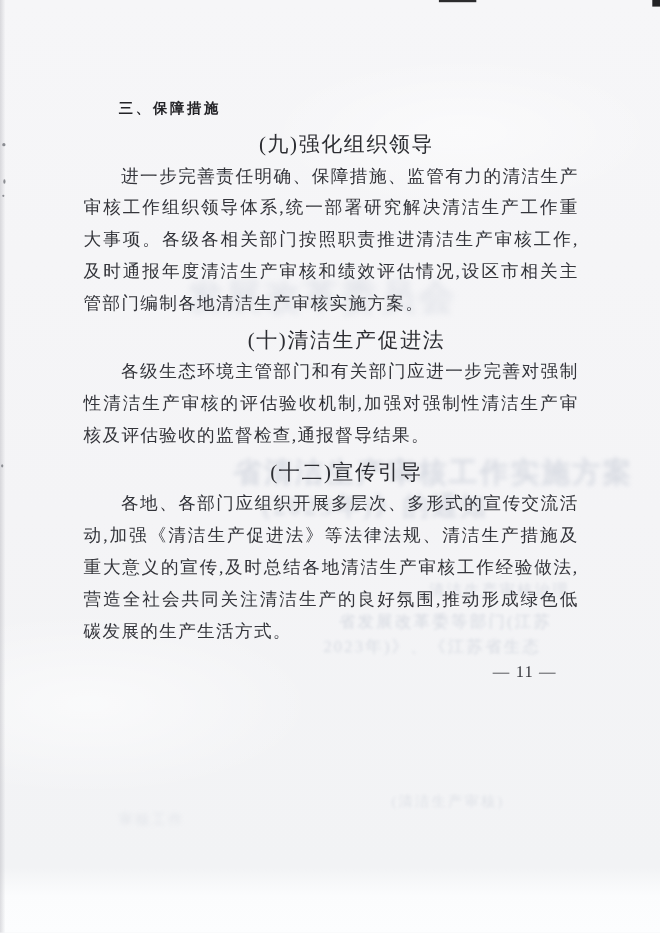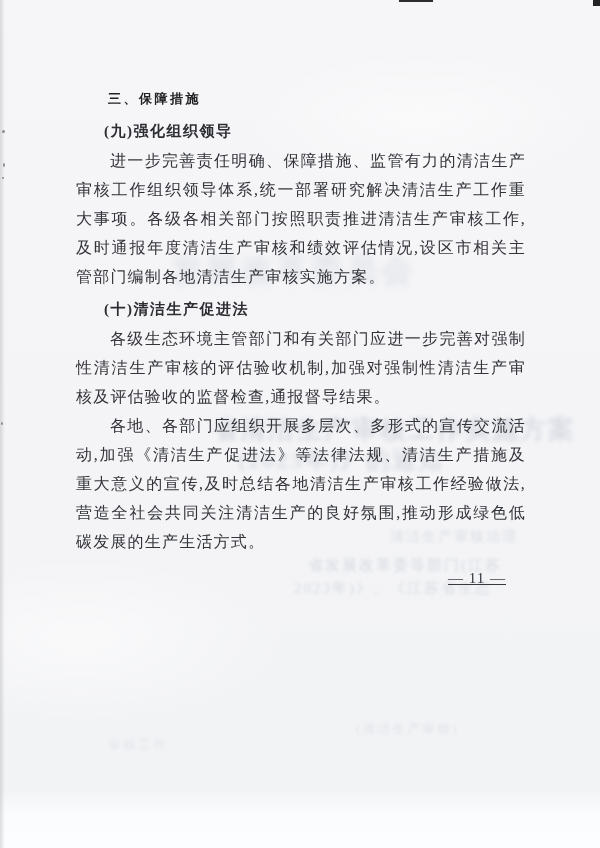--- a/index.html
+++ b/index.html
@@ -32,31 +32,31 @@
     font-family:"Liberation Serif","DejaVu Serif",serif;letter-spacing:2px;}
 
   
   .column{position:absolute;left:76px;top:84px;width:450px;color:#33343a;}
   .main-heading{
     font-family:"Liberation Sans","DejaVu Sans",sans-serif;
     font-weight:bold;font-size:13px;line-height:29px;color:#222226;
     letter-spacing:2.5px;padding-left:32px;margin:0;
   }
   .section-title{
-    font-size:15px;line-height:29px;margin:4px 0 0 0;
-    letter-spacing:1.5px;text-indent:28px;color:#2c2d32;font-weight:700;
+    font-size:19px;line-height:29px;margin:4px 0 0 0;
+    letter-spacing:1.5px;text-indent:28px;color:#2c2d32;font-weight:400;text-align:center;
   }
   .para{
     font-size:16px;line-height:29px;margin:0;
     letter-spacing:1.2px;text-align:justify;text-indent:34px;
     color:#33343a;
   }
   .page-number{
     margin-top:8px;text-align:right;padding-right:20px;
-    font-size:15px;letter-spacing:1px;color:#38393f;line-height:29px;text-decoration:underline;
+    font-size:15px;letter-spacing:1px;color:#38393f;line-height:29px;
   }
 </style>
 </head>
 <body>
 
 <div class="page">
 
   <div class="left-edge"></div>
   <div class="top-line"></div>
   <div class="corner-mark"></div>
@@ -79,18 +79,19 @@
   <div class="column">
     <p class="main-heading">三、保障措施</p>
 
     <p class="section-title">(九)强化组织领导</p>
     <p class="para">进一步完善责任明确、保障措施、监管有力的清洁生产审核工作组织领导体系,统一部署研究解决清洁生产工作重大事项。各级各相关部门按照职责推进清洁生产审核工作,及时通报年度清洁生产审核和绩效评估情况,设区市相关主管部门编制各地清洁生产审核实施方案。</p>
 
     <p class="section-title">(十)清洁生产促进法</p>
 
     <p class="para">各级生态环境主管部门和有关部门应进一步完善对强制性清洁生产审核的评估验收机制,加强对强制性清洁生产审核及评估验收的监督检查,通报督导结果。</p>
 
+    <p class="section-title">(十二)宣传引导</p>
     <p class="para">各地、各部门应组织开展多层次、多形式的宣传交流活动,加强《清洁生产促进法》等法律法规、清洁生产措施及重大意义的宣传,及时总结各地清洁生产审核工作经验做法,营造全社会共同关注清洁生产的良好氛围,推动形成绿色低碳发展的生产生活方式。</p>
 
     <p class="page-number">— 11 —</p>
   </div>
 
 </div>
 
 </body></html>

